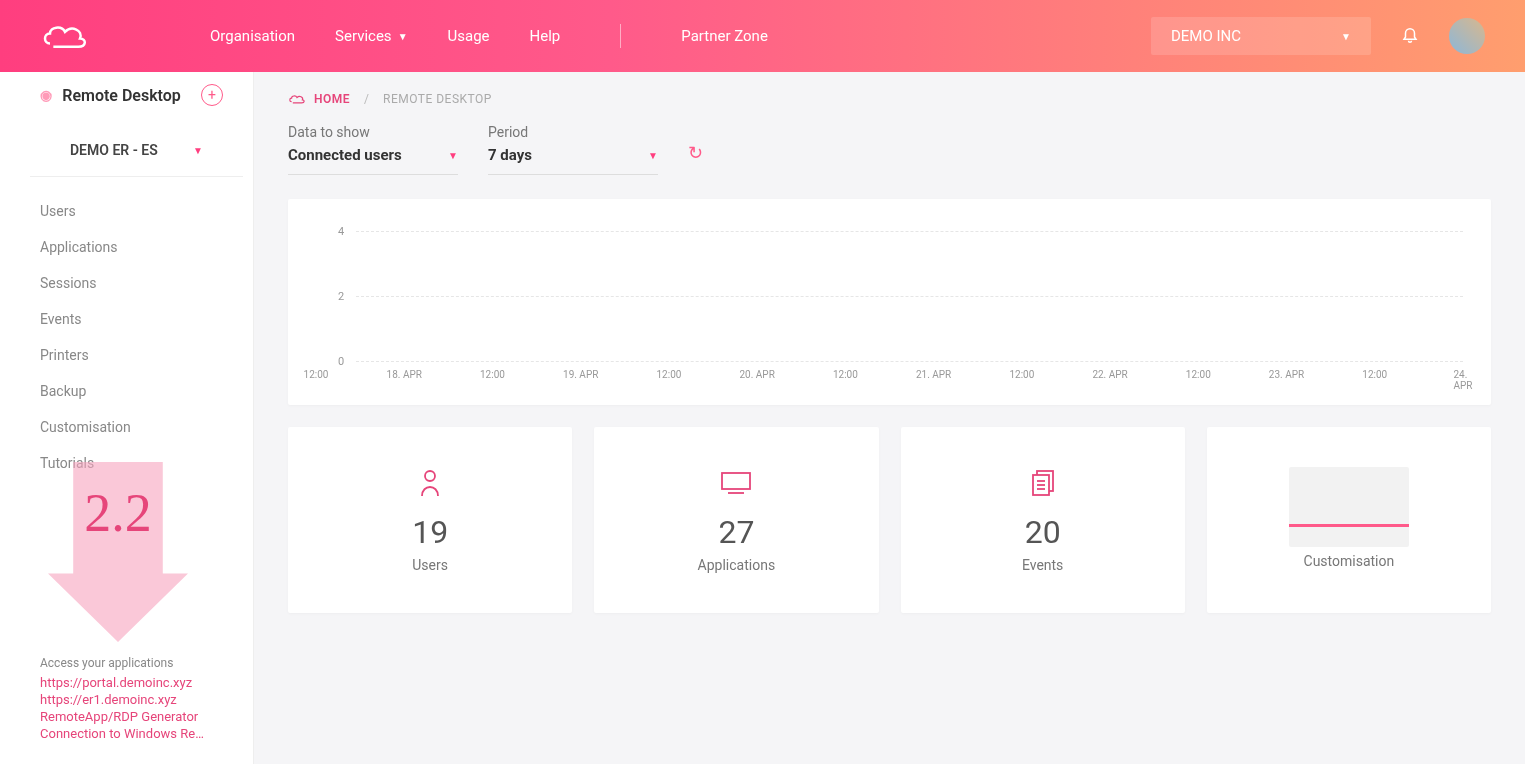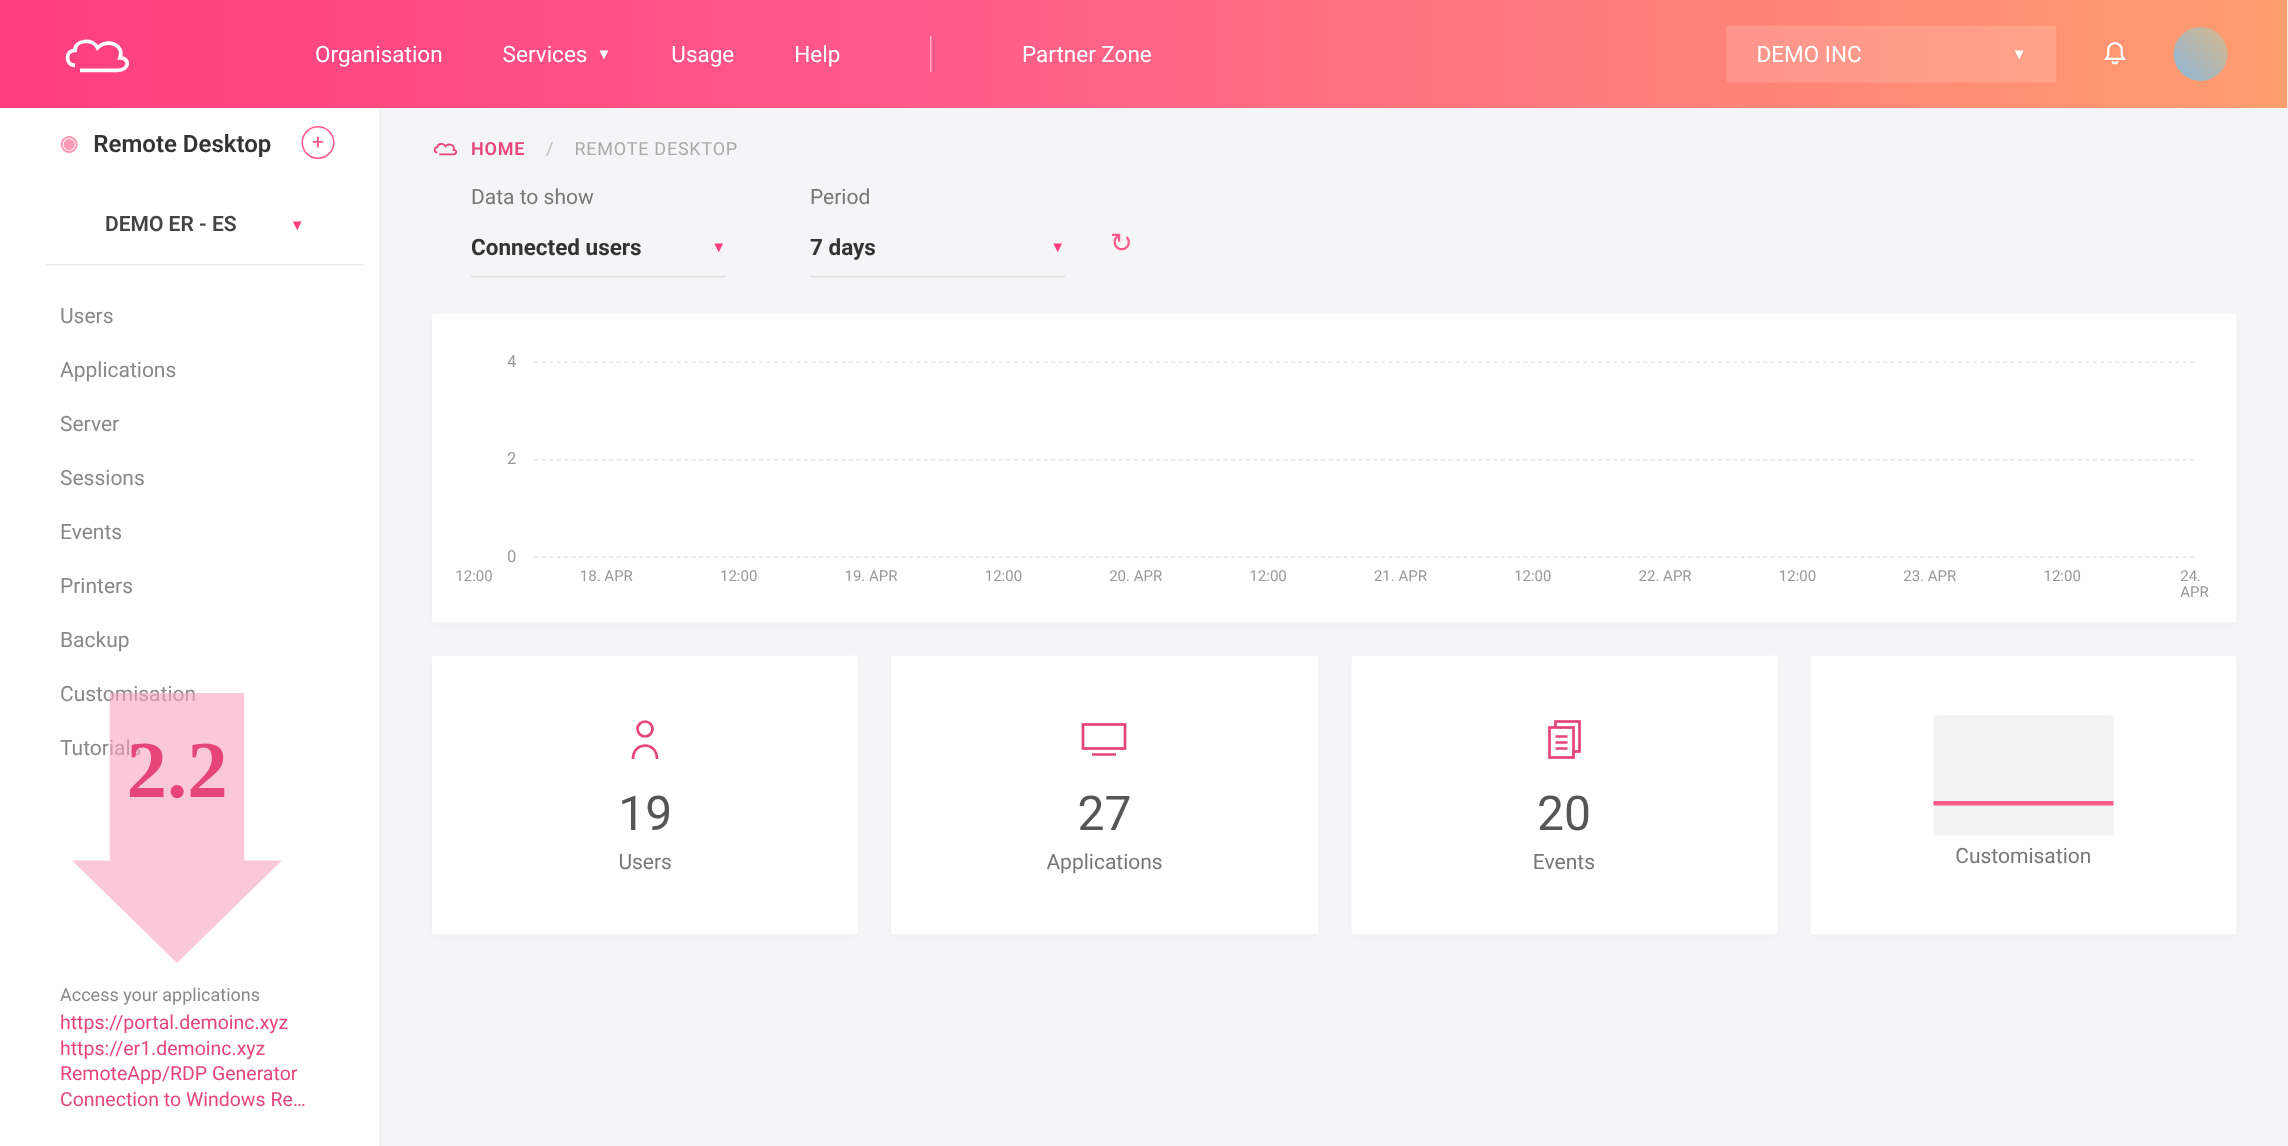--- a/index.html
+++ b/index.html
@@ -41,21 +41,21 @@
 .sidebar-link.hasq { display: flex; align-items: flex-end; justify-content: space-between; gap: 26px; }
 .qmark { background: #eee; color: #888; font-size: 10px; padding: 1px 4px; border-radius: 2px; }
 
 .main { flex: 1; padding: 20px 34px; overflow: auto; }
 .breadcrumb { display: flex; align-items: center; gap: 14px; font-size: 12px; margin-bottom: 18px; }
 .bc-home { color: #e6457a; font-weight: 600; letter-spacing: 0.5px; cursor: pointer; display: flex; align-items: center; gap: 8px; }
 .bc-sep { color: #bbb; }
 .bc-current { color: #aaa; letter-spacing: 0.5px; }
 
 .filters { display: flex; align-items: flex-end; gap: 30px; margin-bottom: 24px; }
-.filter { display: flex; flex-direction: column; gap: 10px; width: 170px; margin-left: 26px; }
+.filter { display: flex; flex-direction: column; width: 170px; }
 .filter-label { font-size: 14px; color: #777; }
 .filter-select { display: flex; align-items: center; justify-content: space-between; padding: 6px 0 10px 0; border-bottom: 1px solid #ddd; font-size: 15px; font-weight: 700; color: #333; cursor: pointer; }
 .refresh { color: #ff5a8a; font-size: 18px; cursor: pointer; padding-bottom: 12px; }
 .new-user-btn { margin-left: auto; background: linear-gradient(90deg,#ff3e7f,#ffa06e); color: #fff; padding: 14px 26px; border-radius: 2px; font-size: 15px; cursor: pointer; }
 
 .chart-card { background: #fff; border-radius: 2px; padding: 32px 28px 20px 28px; margin-bottom: 22px; box-shadow: 0 1px 3px rgba(0,0,0,0.03); }
 .chart-area { position: relative; height: 130px; }
 .grid-line { position: absolute; left: 40px; right: 0; border-top: 1px dashed #e6e6e6; }
 .y-label { position: absolute; left: 22px; font-size: 11px; color: #999; transform: translateY(-50%); }
 .chart-bars { position: absolute; left: 40px; right: 0; bottom: 0; height: 130px; display: flex; align-items: flex-end; }
@@ -70,21 +70,21 @@
 .stat-value { font-size: 32px; color: #555; margin-bottom: 6px; }
 .stat-label { font-size: 14px; color: #777; }
 .custom-thumb { width: 120px; height: 80px; background: #f2f2f2; position: relative; border-radius: 2px; margin-bottom: 6px; }
 .custom-thumb::after { content: ""; position: absolute; bottom: 20px; left: 0; right: 0; height: 3px; background: #ff5a8a; }
 
 .annotation-arrow {
   position: absolute; left: 48px; top: 462px; width: 140px; height: 180px;
   background: rgba(246,163,190,0.6);
   clip-path: polygon(18% 0, 82% 0, 82% 62%, 100% 62%, 50% 100%, 0 62%, 18% 62%);
   display: flex; align-items: flex-start; justify-content: center; padding-top: 20px;
-  font-size: 54px; font-weight: 700; color: #e6457a; z-index: 10;
+  font-size: 54px; font-weight: 400; color: #e6457a; z-index: 10;
   font-family: Georgia, serif;
 }
 
 .cloud-icon-small { display: inline-block; }
 </style>
 </head>
 <body>
 
 <div class="header">
   <div class="logo">
@@ -126,21 +126,20 @@
       </div>
       <div class="add-btn">+</div>
     </div>
     <div class="org-row">
       <span>DEMO ER - ES</span>
       <span class="caret-down">▼</span>
     </div>
     <div class="sidebar-menu">
       <div class="sidebar-menu-item">Users</div>
       <div class="sidebar-menu-item">Applications</div>
-      <div class="sidebar-menu-item">Server</div>
       <div class="sidebar-menu-item">Sessions</div>
       <div class="sidebar-menu-item">Events</div>
       <div class="sidebar-menu-item">Printers</div>
       <div class="sidebar-menu-item">Backup</div>
       <div class="sidebar-menu-item">Customisation</div>
       <div class="sidebar-menu-item">Tutorials</div>
     </div>
     <div class="sidebar-footer">
       <div style="margin-bottom:4px;">Access your applications</div>
       <div class="sidebar-link">https://portal.demoinc.xyz</div>

